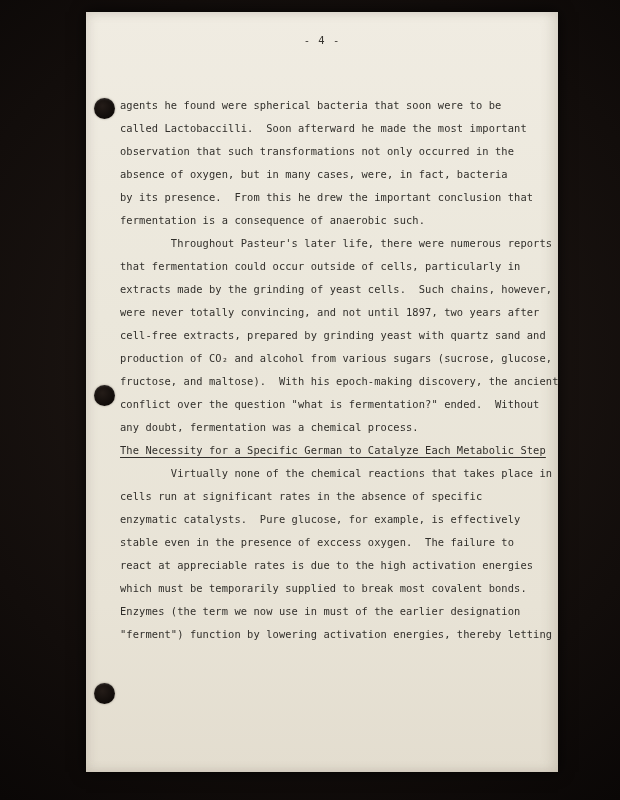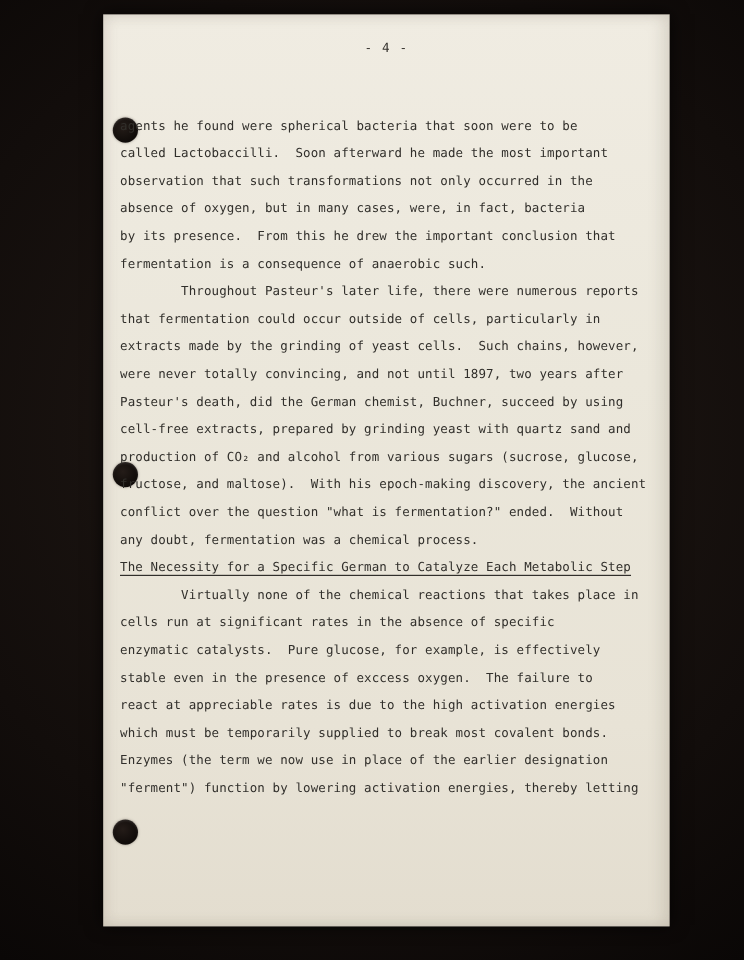--- a/index.html
+++ b/index.html
@@ -48,21 +48,21 @@
     width: 100%;
     text-align: center;
     font-size: 10.5px;
     color: #37342f;
     letter-spacing: 1px;
   }
 
   .body-text {
     position: absolute;
     top: 82px;
-    left: 14px;
+    left: 34px;
     right: 14px;
     color: #312f2b;
     font-size: 10.4px;
   }
   .body-text .line {
     white-space: pre;
     line-height: 23px;
     height: 23px;
     letter-spacing: 0.1px;
   }
@@ -94,33 +94,32 @@
           <div class="line">observation that such transformations not only occurred in the</div>
           <div class="line">absence of oxygen, but in many cases, were, in fact, bacteria</div>
           <div class="line">by its presence.  From this he drew the important conclusion that</div>
           <div class="line">fermentation is a consequence of anaerobic such.</div>
         </div>
       <div>
           <div class="line">        Throughout Pasteur's later life, there were numerous reports</div>
           <div class="line">that fermentation could occur outside of cells, particularly in</div>
           <div class="line">extracts made by the grinding of yeast cells.  Such chains, however,</div>
           <div class="line">were never totally convincing, and not until 1897, two years after</div>
-          <div class="line">Pasteur's death, did the German chemist, Buchner, succeed by using</div>
           <div class="line">cell-free extracts, prepared by grinding yeast with quartz sand and</div>
           <div class="line">production of CO₂ and alcohol from various sugars (sucrose, glucose,</div>
           <div class="line">fructose, and maltose).  With his epoch-making discovery, the ancient</div>
           <div class="line">conflict over the question "what is fermentation?" ended.  Without</div>
           <div class="line">any doubt, fermentation was a chemical process.</div>
         </div>
       <div class="section-heading">The Necessity for a Specific German to Catalyze Each Metabolic Step</div>
       <div>
           <div class="line">        Virtually none of the chemical reactions that takes place in</div>
           <div class="line">cells run at significant rates in the absence of specific</div>
           <div class="line">enzymatic catalysts.  Pure glucose, for example, is effectively</div>
           <div class="line">stable even in the presence of exccess oxygen.  The failure to</div>
           <div class="line">react at appreciable rates is due to the high activation energies</div>
           <div class="line">which must be temporarily supplied to break most covalent bonds.</div>
-          <div class="line">Enzymes (the term we now use in place of the earlier designation</div>
+          <div class="line">Enzymes (the term we now use in must of the earlier designation</div>
           <div class="line">"ferment") function by lowering activation energies, thereby letting</div>
         </div>
     </div>
   </div>
 </div>
 
 </body></html>

